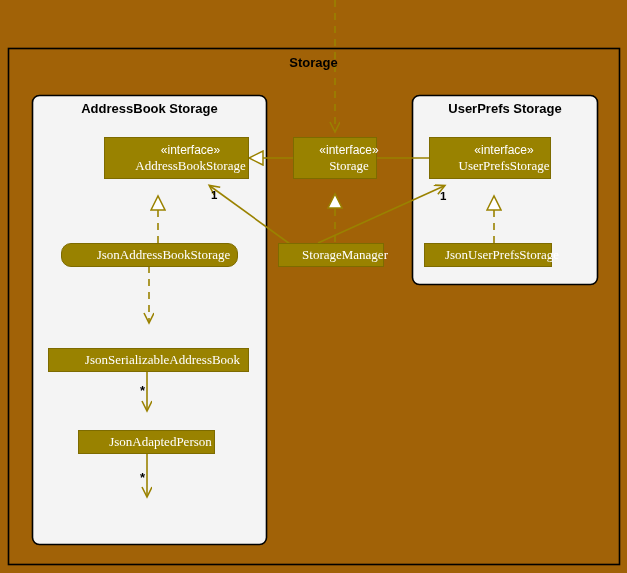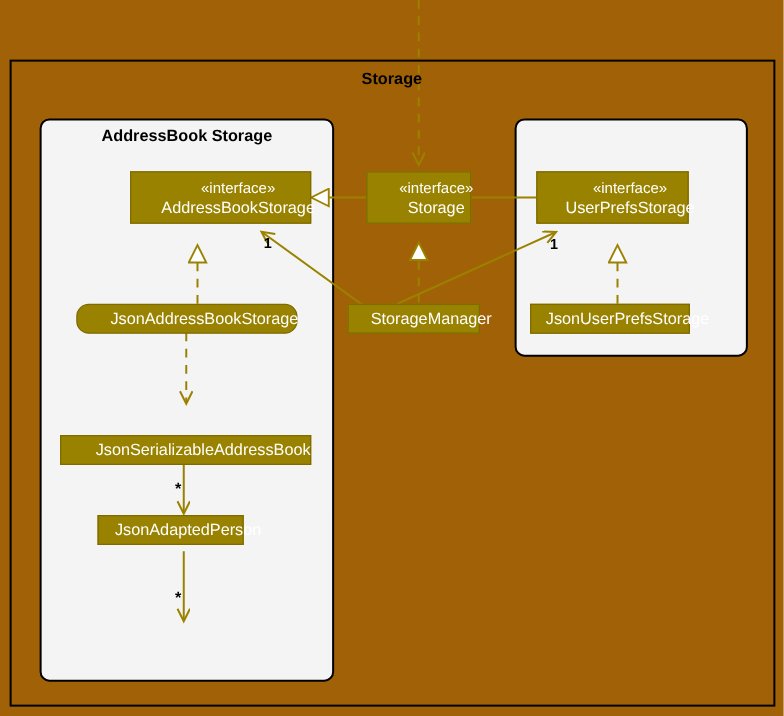--- a/index.html
+++ b/index.html
@@ -51,20 +51,21 @@
   }
   .node .stereo {
     display: block;
     font-size: 12px;
     line-height: 15px;
   }
   .node .cname {
     display: block;
     font-size: 13px;
     line-height: 16px;
+    font-family: Liberation Serif, serif;
   }
   .mult {
     position: absolute;
     font-size: 11.5px;
     font-weight: bold;
     color: #000000;
     white-space: nowrap;
   }
   .mult.star {
     font-size: 13px;
@@ -115,20 +116,21 @@
 
     <path d="M147,353 L147,410" fill="none" stroke="#9a8200" stroke-width="1.6" marker-end="url(#openArrow)"></path>
 
     <path d="M147,441 L147,496" fill="none" stroke="#9a8200" stroke-width="1.6" marker-end="url(#openArrow)"></path>
   </svg>
 
   <div class="pkg-title" style="left:8px; top:55px; width:611px;">Storage</div>
 
   <div class="pkg-title" style="left:33px; top:101px; width:233px;">AddressBook Storage</div>
 
+  <div class="pkg-title" style="left:413px; top:101px; width:184px;">UserPrefs Storage</div>
 
   <div class="node" style="left:104px; top:137px; width:145px; height:42px;">
     <span class="stereo">«interface»</span>
     <span class="cname">AddressBookStorage</span>
   </div>
 
   <div class="node" style="left:293px; top:137px; width:84px; height:42px;">
     <span class="stereo">«interface»</span>
     <span class="cname">Storage</span>
   </div>
@@ -147,21 +149,21 @@
   </div>
 
   <div class="node" style="left:424px; top:243px; width:128px; height:24px;">
     <span class="cname">JsonUserPrefsStorage</span>
   </div>
 
   <div class="node" style="left:48px; top:348px; width:201px; height:24px;">
     <span class="cname">JsonSerializableAddressBook</span>
   </div>
 
-  <div class="node" style="left:78px; top:412px; width:117px; height:24px;">
+  <div class="node" style="left:78px; top:430px; width:137px; height:24px;">
     <span class="cname">JsonAdaptedPerson</span>
   </div>
 
 
   <div class="mult" style="left:211px; top:189px;">1</div>
 
   <div class="mult" style="left:440px; top:190px;">1</div>
 
   <div class="mult star" style="left:140px; top:383px;">*</div>
 

